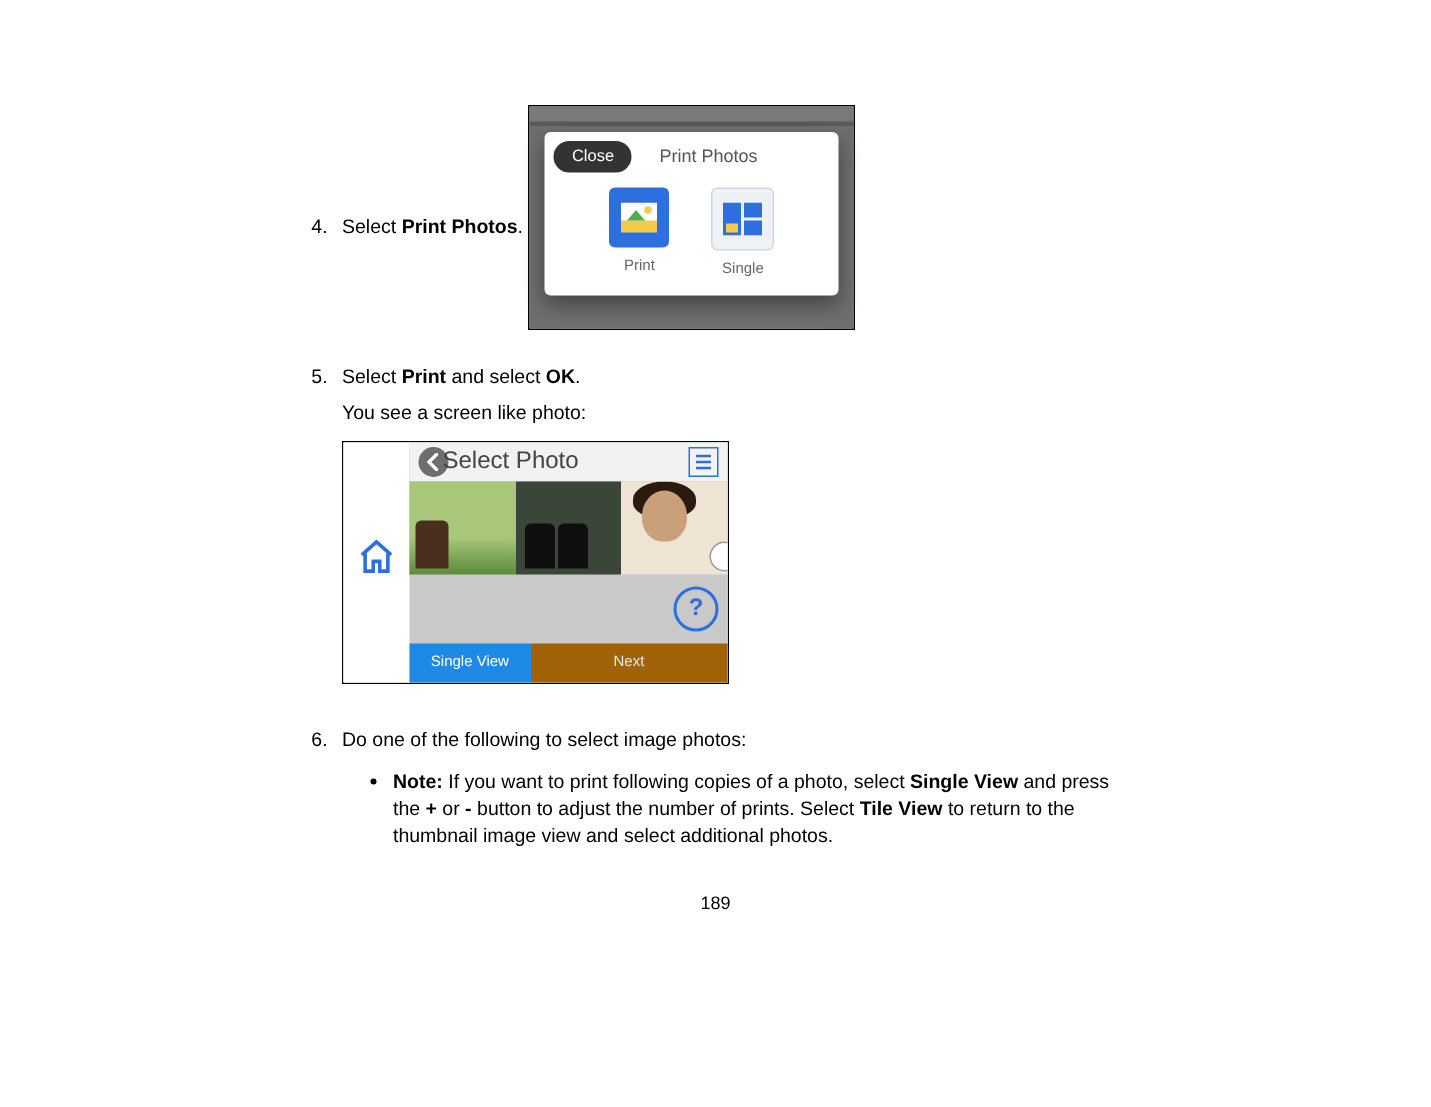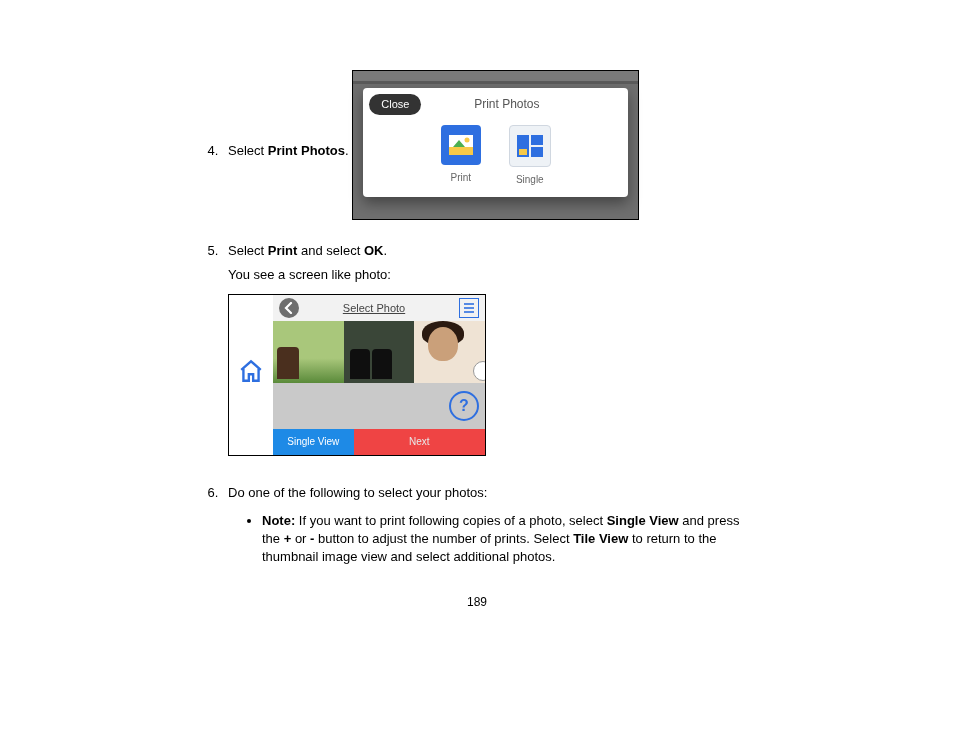--- a/index.html
+++ b/index.html
@@ -21,21 +21,21 @@
 
   .screenshot-frame {
     border: 1.5px solid #000;
     margin-top: 10px;
     margin-bottom: 8px;
     display: inline-block;
   }
 
   
   .device1 {
-    width: 285px;
+    width: 216px;
     height: 148px;
     background: #6f6f6f;
     position: relative;
     box-sizing: border-box;
     padding: 6px 10px 10px 10px;
   }
   .device1-topstrip {
     height: 10px;
     background: #7a7a7a;
     border-bottom: 3px solid #5a5a5a;
@@ -117,21 +117,21 @@
     align-items: center;
     padding: 0 6px;
     gap: 6px;
   }
   .back-circle {
     width: 20px; height: 20px; border-radius: 50%;
     background: #6e6e6e; color: #fff;
     display: flex; align-items: center; justify-content: center;
     font-size: 13px; font-weight: bold;
   }
-  .device2-title { flex:1; text-align:center; font-size:11px; color:#444; margin-left:-10px;text-decoration:underline;}
+  .device2-title { flex:1; text-align:left; font-size:16px; color:#444; margin-left:-10px;}
   .menu-sq {
     width: 18px; height: 18px;
     border: 1.5px solid #2e6fe0;
     display:flex;align-items:center;justify-content:center;
     color:#2e6fe0;font-size:12px;font-weight:bold;
   }
   .photo-strip {
     display: flex;
     height: 62px;
     background: #c9c9c9;
@@ -154,21 +154,21 @@
     display:flex;align-items:center;justify-content:center;
     font-weight:bold;font-size:16px;
   }
   .device2-right {
     position:absolute; right:6px; top:50%; transform:translateY(-50%);
   }
   .device2-buttons {
     display:flex; height:26px;
   }
   .btn-sv { flex:0 0 38%; background:#1e8ae6; color:#fff; font-size:10px; display:flex;align-items:center;justify-content:center;}
-  .btn-next { flex:1; background:#ef4444; color:#e8e8e8; font-size:10px; display:flex;align-items:center;justify-content:center;}
+  .btn-next { flex:1; background:#a16207; color:#e8e8e8; font-size:10px; display:flex;align-items:center;justify-content:center;}
   .home-icon { color:#2e6fe0; font-size:26px; }
 
   .sub-bullets {
     list-style: disc;
     padding-left: 34px;
     margin: 6px 0 0 0;
   }
   .sub-bullets li { margin-bottom: 6px; }
   .note-block { margin-top: 10px; }
 
@@ -277,21 +277,21 @@
           <div class="device2-buttons">
             <div class="btn-sv">Single View</div>
             <div class="btn-next">Next</div>
           </div>
         </div>
       </div>
     </div>
   </li>
 
   <li>
-    <span>Do one of the following to select your photos:</span>
+    <span>Do one of the following to select image photos:</span>
     <ul class="sub-bullets">
       <li>
         <div class="note-block">
           <b>Note:</b><span> If you want to print following copies of a photo, select </span><b>Single View</b><span> and press the </span><b>+</b><span> or </span><b>-</b><span> button to adjust the number of prints. Select </span><b>Tile View</b><span> to return to the thumbnail image view and select additional photos.</span>
         </div>
       </li>
     </ul>
   </li>
 
 </ol>

